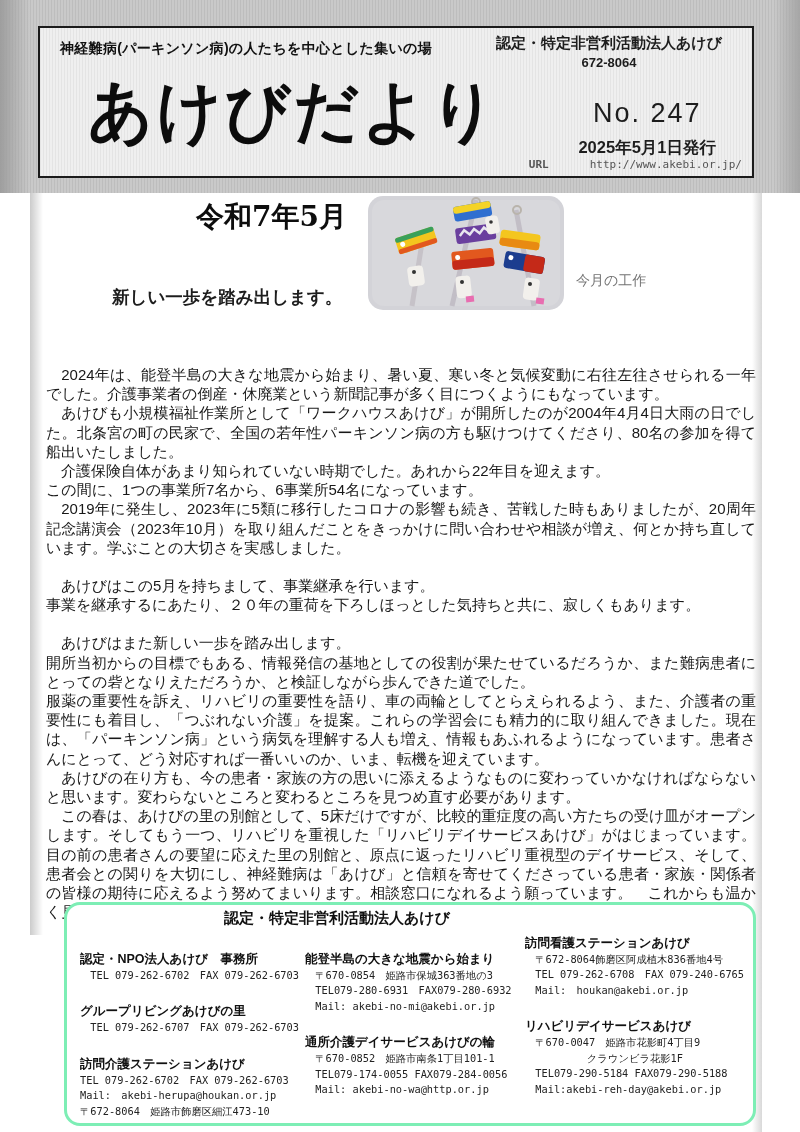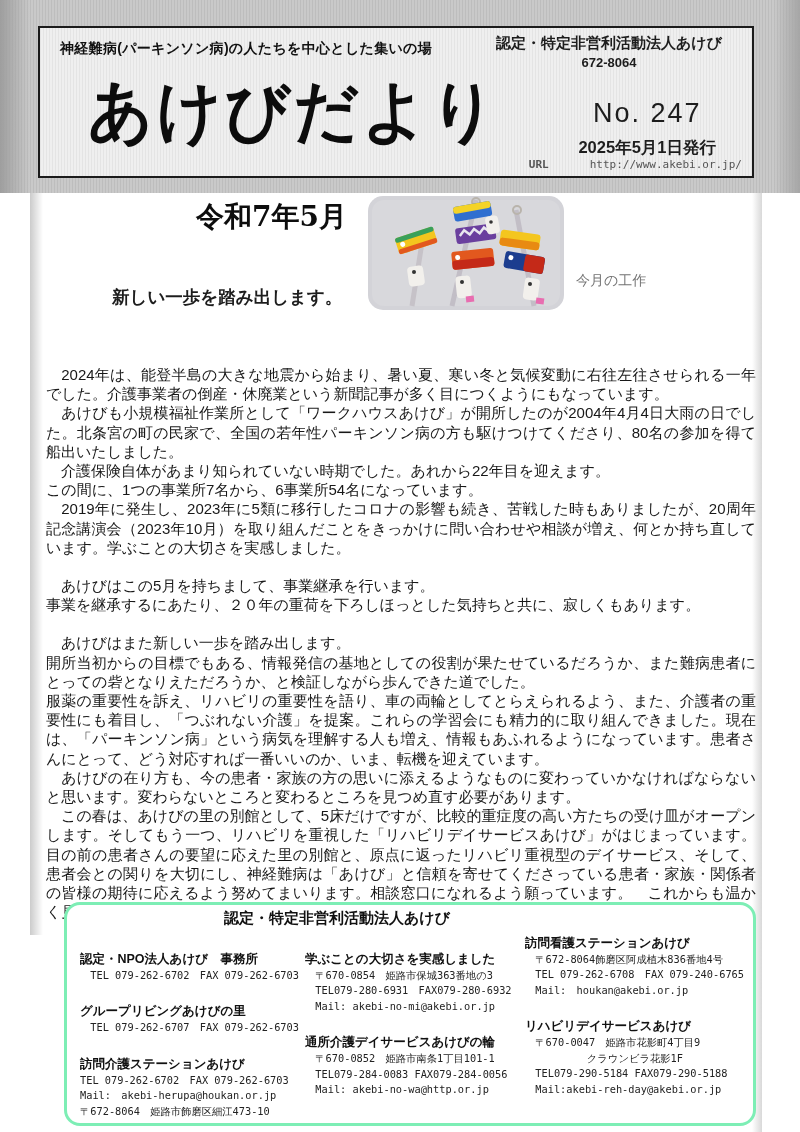--- a/index.html
+++ b/index.html
@@ -191,27 +191,27 @@
         <div class="office-line">　TEL 079-262-6702　FAX 079-262-6703</div>
         <div class="office-name">グループリビングあけびの里</div>
         <div class="office-line">　TEL 079-262-6707　FAX 079-262-6703</div>
         <div class="office-name">訪問介護ステーションあけび</div>
         <div class="office-line">TEL 079-262-6702　FAX 079-262-6703</div>
         <div class="office-line">Mail:　akebi-herupa@houkan.or.jp</div>
         <div class="office-line">〒672-8064　姫路市飾磨区細江473-10</div>
       </div>
 
       <div class="fcol c2">
-        <div class="office-name">学ぶことの大切さを実感しました</div>
+        <div class="office-name">能登半島の大きな地震から始まり</div>
         <div class="office-line">　〒670-0854　姫路市保城363番地の3</div>
         <div class="office-line">　TEL079-280-6931　FAX079-280-6932</div>
         <div class="office-line">　Mail: akebi-no-mi@akebi.or.jp</div>
         <div class="office-name">通所介護デイサービスあけびの輪</div>
         <div class="office-line">　〒670-0852　姫路市南条1丁目101-1</div>
-        <div class="office-line">　TEL079-284-0083 FAX079-284-0056</div>
+        <div class="office-line">　TEL079-174-0055 FAX079-284-0056</div>
         <div class="office-line">　Mail: akebi-no-wa@http.or.jp</div>
       </div>
 
       <div class="fcol c3">
         <div class="office-name">訪問看護ステーションあけび</div>
         <div class="office-line">　〒672-8064飾磨区阿成植木836番地4号</div>
         <div class="office-line">　TEL 079-262-6708　FAX 079-240-6765</div>
         <div class="office-line">　Mail:　houkan@akebi.or.jp</div>
         <div class="office-name">リハビリデイサービスあけび</div>
         <div class="office-line">　〒670-0047　姫路市花影町4丁目9</div>

